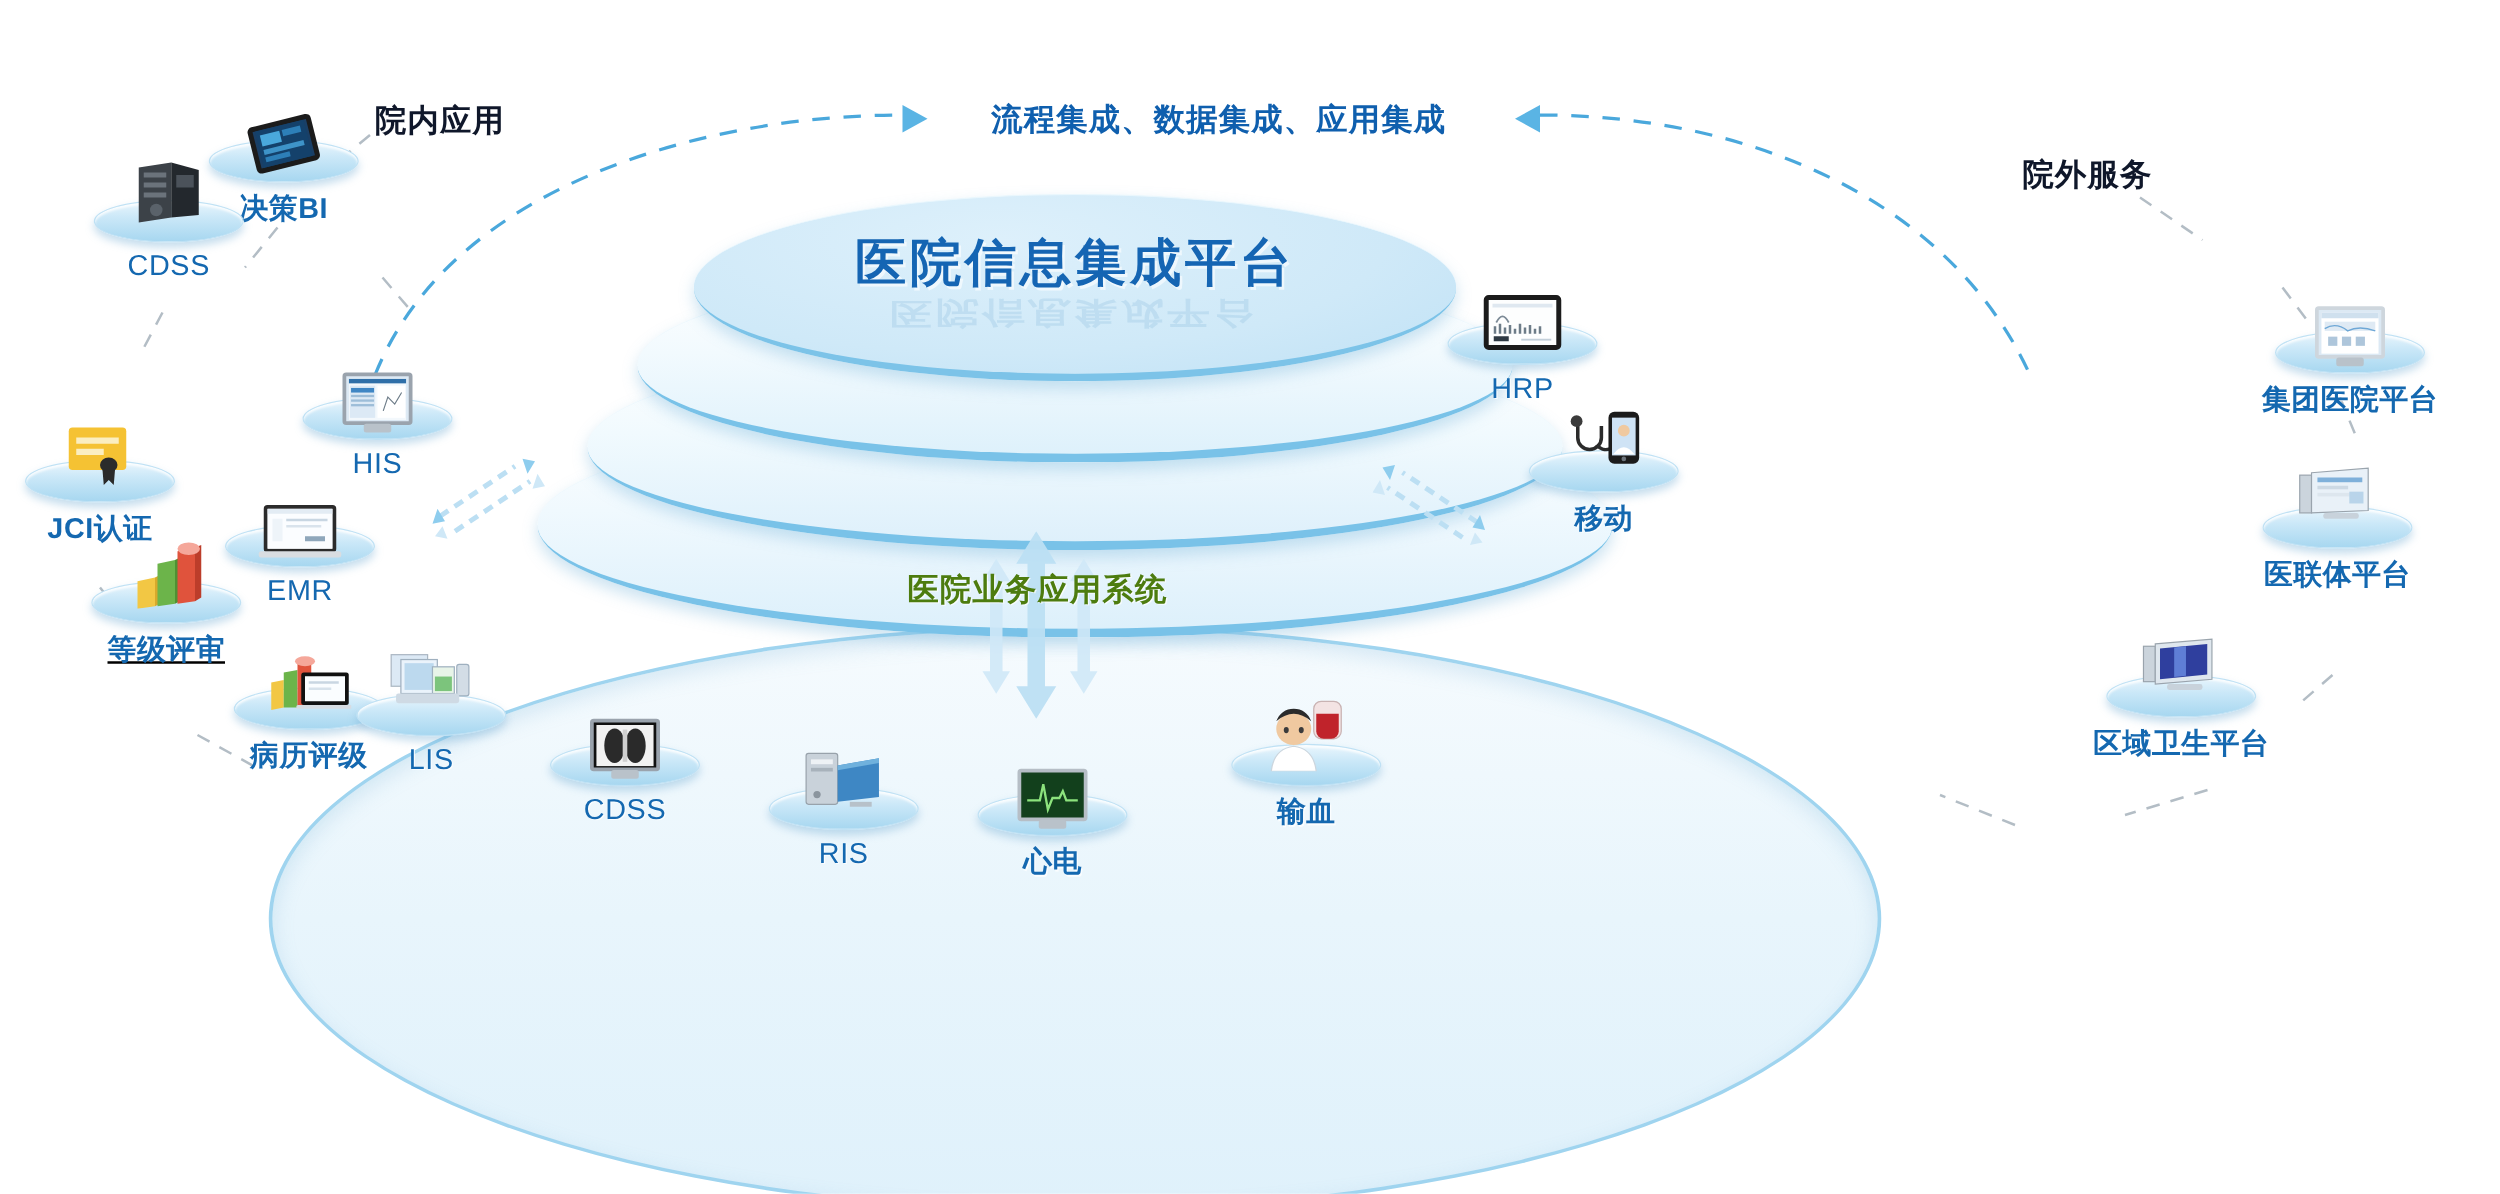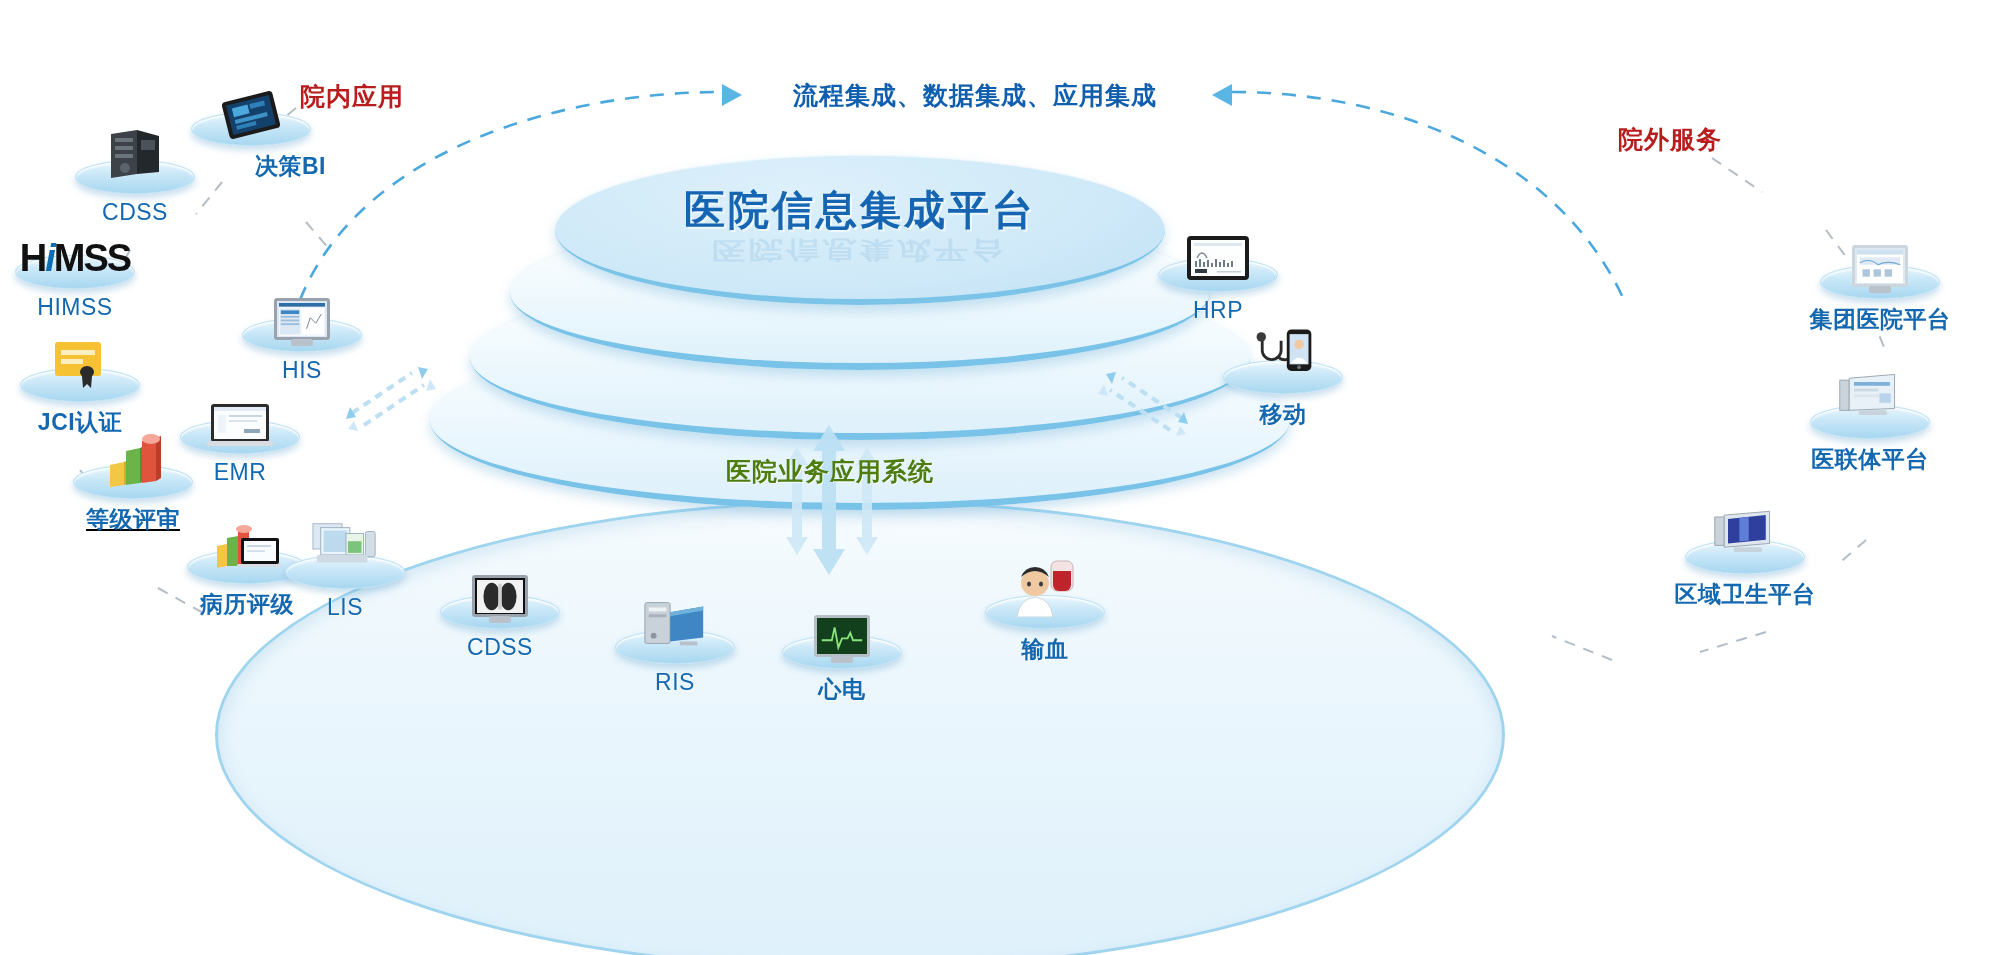--- a/index.html
+++ b/index.html
@@ -78,21 +78,21 @@
     position:absolute; left:745px; top:79px; width:460px; text-align:center;
     font-size:25px; font-weight:bold; color:#0f5fae; letter-spacing:1px;
     text-shadow: 1px 1px 0 rgba(255,255,255,.7);
   }
   .banner-arrow { position:absolute; top:84px; width:0;height:0; }
   #banner-arrow-left  { left:722px; border-top:11px solid transparent; border-bottom:11px solid transparent; border-left:20px solid #5ab4e4; }
   #banner-arrow-right { left:1212px; border-top:11px solid transparent; border-bottom:11px solid transparent; border-right:20px solid #5ab4e4; }
 
   
   .section-title {
-    position:absolute; font-size:25px; font-weight:bold; color:#b91c1c;
+    position:absolute; font-size:25px; font-weight:bold; color:#0f172a;
     letter-spacing:1px; text-shadow:1px 1px 0 rgba(255,255,255,.7); white-space:nowrap;
   }
   #title-internal { left:300px; top:80px; }
   #title-external { left:1618px; top:123px; }
 
   
   #apps-title {
     position:absolute; left:630px; top:455px; width:400px; text-align:center;
     font-size:25px; font-weight:bold; color:#4d7c0f; letter-spacing:1px;
     text-shadow:1px 1px 0 rgba(255,255,255,.75); z-index:6;
@@ -235,21 +235,21 @@
     <g fill="none" stroke="#bcdff3" stroke-width="4">
       <path d="M84 58 L24 18" stroke-dasharray="8 6"></path>
       <path d="M72 70 L12 30" stroke-dasharray="8 6"></path>
     </g>
     <polygon points="18,12 8,14 14,24" fill="#8ecdee"></polygon>
     <polygon points="90,64 80,62 86,52" fill="#8ecdee"></polygon>
     <polygon points="6,24 0,34 10,36" fill="#cfe8f7"></polygon>
     <polygon points="78,76 88,74 82,66" fill="#cfe8f7"></polygon>
   </svg>
 
-  <div class="node" style="left:176px; top:112px;text-align:right;">
+  <div class="node" style="left:152px; top:112px;">
     <div class="pedestal">
       <div class="glyph">
         <div class="tablet" style="transform:rotate(-14deg);">
           <svg width="100%" height="100%" viewBox="0 0 40 30">
               <rect width="40" height="30" fill="#14416b"></rect>
               <rect x="3" y="4" width="16" height="9" fill="#4aa8dc"></rect>
               <rect x="21" y="4" width="15" height="5" fill="#2d7fb8"></rect>
               <rect x="3" y="16" width="33" height="4" fill="#3e93c8"></rect>
               <rect x="3" y="22" width="20" height="4" fill="#2d7fb8"></rect>
             </svg>
@@ -269,28 +269,20 @@
           <rect x="12" y="18" width="18" height="4" fill="#6b737b"></rect>
           <rect x="12" y="26" width="18" height="4" fill="#6b737b"></rect>
           <rect x="38" y="12" width="14" height="10" fill="#4b525a"></rect>
           <circle cx="22" cy="40" r="5" fill="#5a626a"></circle>
         </svg>
       </div>
     </div>
     <div class="node-label">CDSS</div>
   </div>
 
-  <div class="node" style="left:0px; top:255px;">
-    <div class="pedestal">
-      <div class="glyph">
-        <div class="himss-mark">H<span class="i">i</span>MSS</div>
-      </div>
-    </div>
-    <div class="node-label">HIMSS</div>
-  </div>
 
   <div class="node" style="left:5px; top:368px;">
     <div class="pedestal">
       <div class="glyph">
         <svg width="58" height="52" viewBox="0 0 58 52">
           <rect x="4" y="4" width="46" height="34" rx="3" fill="#f5c233"></rect>
           <rect x="10" y="12" width="34" height="5" fill="#fbeec0"></rect>
           <rect x="10" y="21" width="22" height="5" fill="#fbeec0"></rect>
           <ellipse cx="36" cy="34" rx="7" ry="6" fill="#2b2b2b"></ellipse>
           <polygon points="31,38 41,38 40,50 36,46 32,50" fill="#2b2b2b"></polygon>

